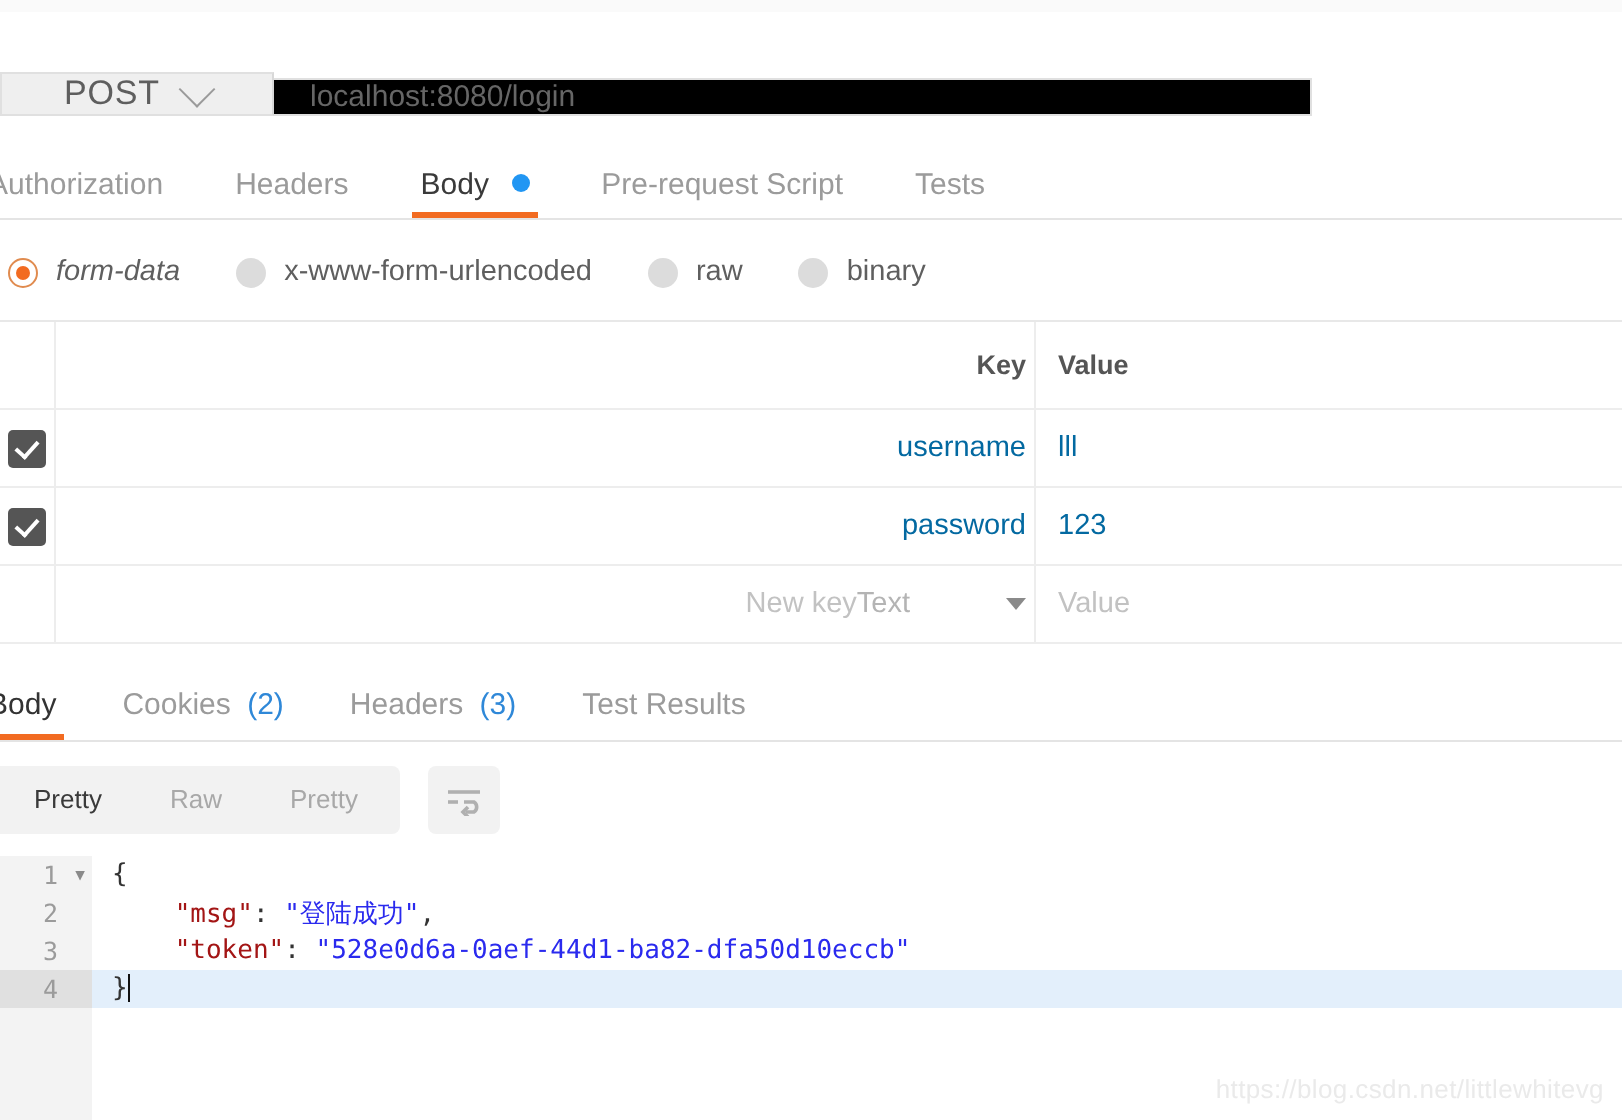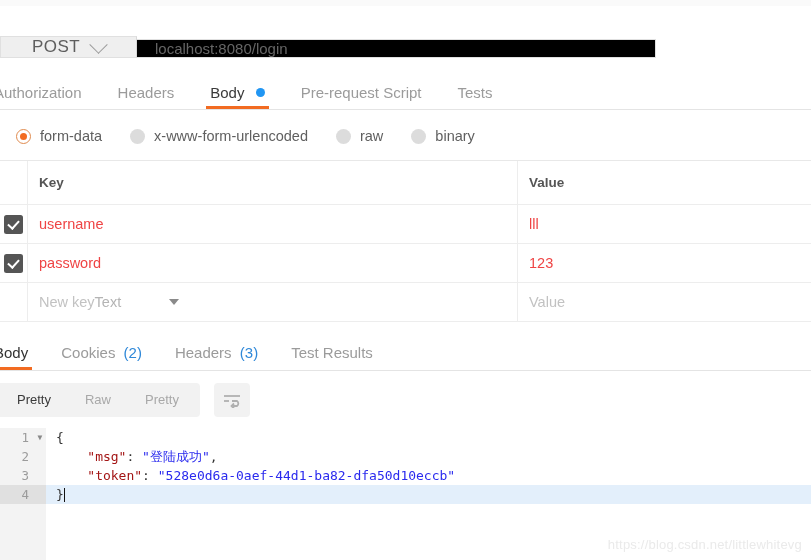--- a/index.html
+++ b/index.html
@@ -112,21 +112,21 @@
     align-items: center;
     border-bottom: 1px solid #e8e8e8;
   }
   .radio-item {
     display: flex;
     align-items: center;
     margin-right: 28px;
     font-size: 14.5px;
     color: #5f5f5f;
   }
-  .radio-item:first-child { margin-left: 16px; }
+  .radio-item:first-child { margin-left: 4px; font-style: italic; }
   .radio-dot {
     width: 15px; height: 15px;
     border-radius: 50%;
     background: #dcdcdc;
     margin-right: 9px;
     position: relative;
     flex: none;
   }
   .radio-dot.on {
     background: #ffffff;
@@ -182,39 +182,39 @@
   }
   .kv-key {
     width: 490px;
     flex: none;
     height: 100%;
     box-sizing: border-box;
     padding-left: 11px;
     border-right: 1px solid #ededed;
     display: flex;
     align-items: center;
-    justify-content: flex-start;
+    justify-content: flex-end;
     padding-right: 4px;
   }
   .kv-val {
     flex: 1;
     height: 100%;
     box-sizing: border-box;
     padding-left: 11px;
     display: flex;
     align-items: center;
   }
   .col-title {
     font-size: 13.5px;
     font-weight: bold;
     color: #555;
   }
   .cell-text {
     font-size: 14.5px;
-    color: #ef4444;
+    color: #0369a1;
   }
   .cell-placeholder {
     font-size: 14.5px;
     color: #c2c2c2;
   }
   .type-select {
     display: flex;
     align-items: center;
     font-size: 14.5px;
     color: #b4b4b4;

